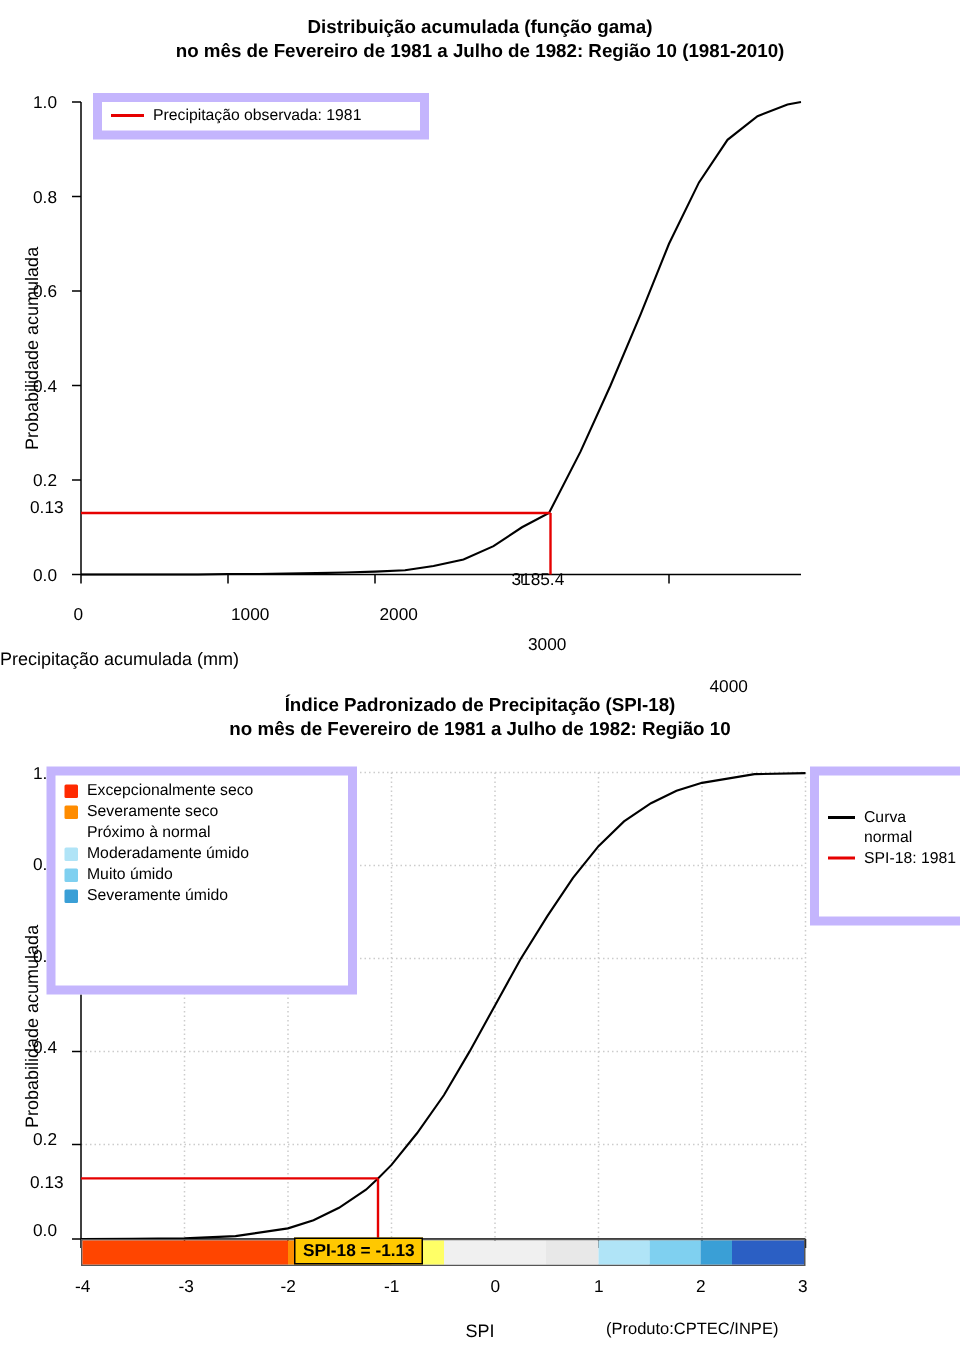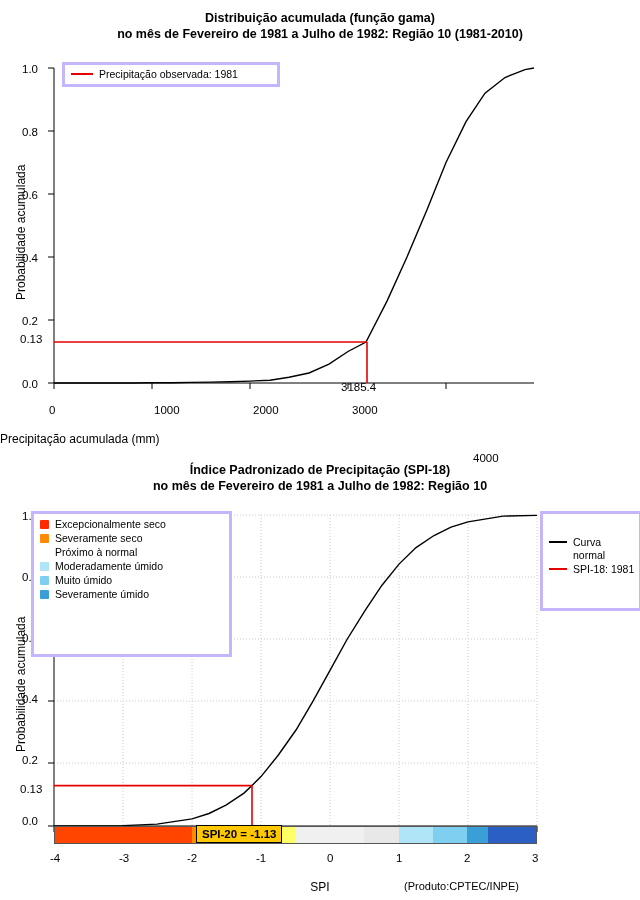--- a/index.html
+++ b/index.html
@@ -12,21 +12,21 @@
 
   
   .ttl{position:absolute;width:100%;text-align:center;font-weight:bold;font-size:12.5px;line-height:16px;}
   .axlabel{position:absolute;font-size:12px;}
   .ylabel{transform-origin:0 0;transform:rotate(-90deg);white-space:nowrap;font-size:12px;}
   .tick{position:absolute;font-size:11.5px;}
   .plotbox{position:absolute;}
   svg{display:block;}
 
   
-  .legend{position:absolute;background:#fff;border:3px solid #c4b5fd;}
+  .legend{position:absolute;background:#fff;border:6px solid #c4b5fd;}
   .legend .row{display:flex;align-items:center;height:14px;font-size:10.5px;white-space:nowrap;}
   .legend .row .sw{width:9px;height:9px;margin:0 6px 0 6px;flex:0 0 auto;border-radius:1px;}
   .legend .row .ln{width:22px;height:0;border-top:2px solid #000;margin:0 6px 0 6px;flex:0 0 auto;}
 
   .spibar{position:absolute;display:flex;}
   .spibar div{height:100%;}
 
   .spilabel{position:absolute;background:#ffc800;border:1px solid #000;font-size:11.5px;
             font-weight:bold;padding:1px 5px;line-height:14px;}
   .credit{position:absolute;font-size:11px;}
@@ -48,21 +48,21 @@
   <div class="tick" style="left:22px;top:126px;">0.8</div>
   <div class="tick" style="left:22px;top:189px;">0.6</div>
   <div class="tick" style="left:22px;top:252px;">0.4</div>
   <div class="tick" style="left:22px;top:315px;">0.2</div>
   <div class="tick" style="left:22px;top:378px;">0.0</div>
   <div class="tick" style="left:20px;top:333px;">0.13</div>
 
   <div class="tick" style="left:49px;top:404px;">0</div>
   <div class="tick" style="left:154px;top:404px;">1000</div>
   <div class="tick" style="left:253px;top:404px;">2000</div>
-  <div class="tick" style="left:352px;top:404px;">3000</div>
+  <div class="tick" style="left:352px;top:424px;">3000</div>
   <div class="tick" style="left:473px;top:404px;margin-top:48px;">4000</div>
 
   <div class="valtxt" style="left:341px;top:381px;">3185.4</div>
 
   <svg class="plotbox" style="left:0;top:0;" width="640" height="420">
 
     <line x1="54" y1="383" x2="534" y2="383" stroke="#000" stroke-width="1"></line>
     <line x1="54" y1="68" x2="54" y2="383" stroke="#000" stroke-width="1"></line>
 
     <line x1="48" y1="68" x2="54" y2="68" stroke="#000" stroke-width="1"></line>
@@ -162,21 +162,21 @@
     <div style="width:34.5px;background:#ffc800;"></div>
     <div style="width:34.5px;background:#ffff66;"></div>
     <div style="width:69px;background:#f0f0f0;"></div>
     <div style="width:34.5px;background:#e8e8e8;"></div>
     <div style="width:34.5px;background:#b0e4f7;"></div>
     <div style="width:34.5px;background:#7fd0f0;"></div>
     <div style="width:21px;background:#3a9fd6;"></div>
     <div style="width:48px;background:#2b5fc4;"></div>
   </div>
 
-  <div class="spilabel" style="left:196px;top:825px;">SPI-20 = -1.13</div>
+  <div class="spilabel" style="left:196px;top:825px;">SPI-18 = -1.13</div>
 
   <div class="legend" style="left:31px;top:511px;width:195px;height:134px;padding:3px 0;">
     <div class="row">
       <span class="sw" style="background:#ff2a00;"></span>
       <span>Excepcionalmente seco</span>
     </div>
     <div class="row">
       <span class="sw" style="background:#ff8c00;"></span>
       <span>Severamente seco</span>
     </div>

